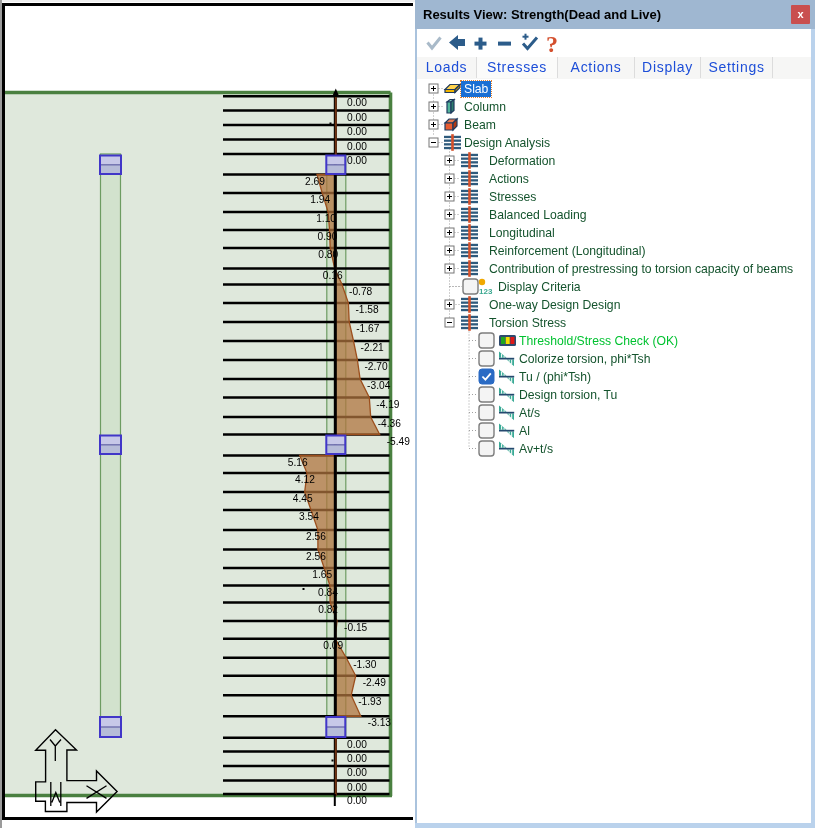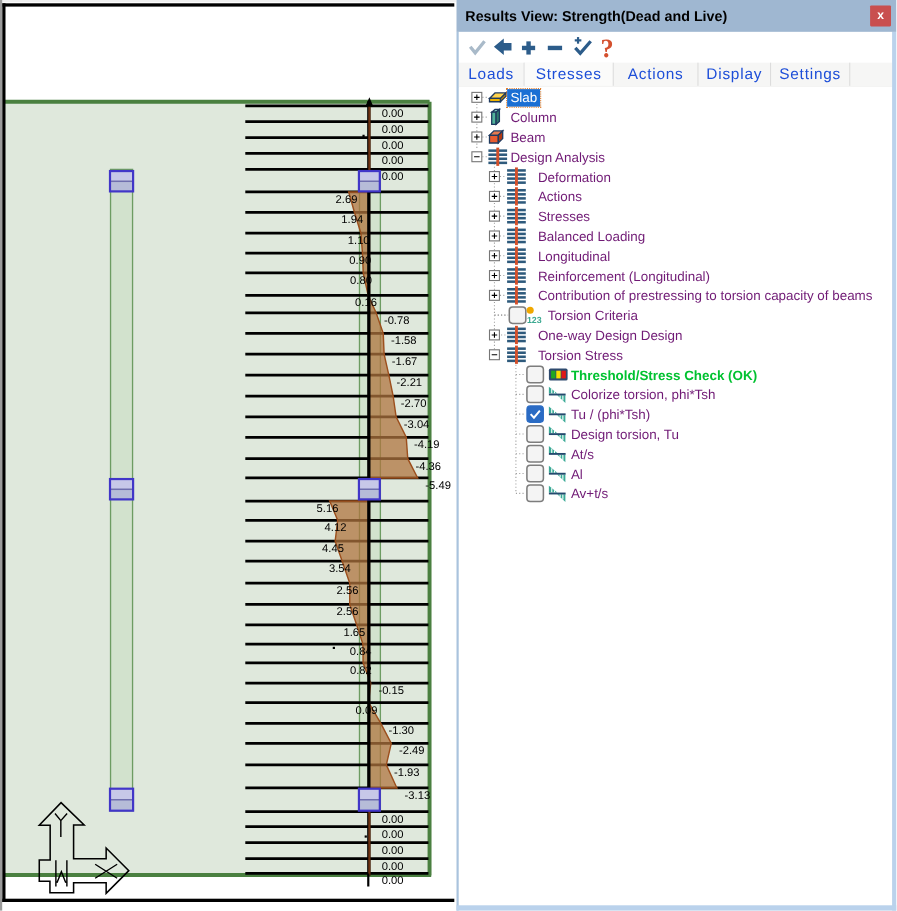--- a/index.html
+++ b/index.html
@@ -12,22 +12,22 @@
 #panel{position:absolute;left:415px;top:0;width:427px;height:828px;background:#fff}
 #title{position:absolute;left:0;top:0;width:400px;height:29px;background:#9fb7d1}
 #title span{position:absolute;left:8px;top:7px;font-size:13px;font-weight:bold;color:#000}
 #close{position:absolute;left:376px;top:5px;width:19px;height:19px;background:#c94f4f;color:#fff;
  font-size:11px;font-weight:bold;text-align:center;line-height:18px;border-radius:1px}
 #tbar{position:absolute;left:2px;top:29px;width:394px;height:28px;background:#fff}
 #tabs{position:absolute;left:2px;top:57px;width:394px;height:22px;background:#f6f6f5;border-bottom:1px solid #d8d8d8;font-size:14px;letter-spacing:0.7px}
 #tabs .tab{position:absolute;top:0;height:21px;line-height:21px;text-align:center;color:#1d4ed8;border-right:1px solid #dcdcdc}
 #tabs .tab.selt{background:#fbfbfa}
 #tree{position:absolute;left:2px;top:79px;width:396px;height:470px;background:#fff}
-.lbl,.sel,.lblg{position:absolute;font-size:12.2px;height:16px;line-height:16px;white-space:pre;color:#701a75}
-.lblg{color:#00c230;font-weight:bold}
+.lbl,.sel,.lblg{position:absolute;font-size:12.2px;height:16px;line-height:16px;white-space:pre;color:#14532d}
+.lblg{color:#00c230;font-weight:normal}
 .sel{background:#1a6fd4;color:#fff;padding:0 3px;outline:1px dotted #e08030}
 #pbl{position:absolute;left:415px;top:29px;width:2px;height:799px;background:#aac3dd}
 #pbr{position:absolute;left:811px;top:29px;width:4px;height:799px;background:#bad2ec}
 #pbb{position:absolute;left:415px;top:823px;width:400px;height:5px;background:#bad2ec}
 </style></head><body>
 <div id="left">
 <svg width="413" height="828" viewBox="0 0 413 828" style="position:absolute;left:0;top:0">
       <rect x="4" y="91" width="387" height="706" fill="#dfe8dc"></rect>
       <rect x="100.5" y="154" width="20" height="583" fill="#d2e2cd" stroke="#6d9c62" stroke-width="1.2"></rect>
       <rect x="326.8" y="154" width="19" height="583" fill="#d2e2cd" stroke="#6d9c62" stroke-width="1.2"></rect>
@@ -396,21 +396,21 @@
       <div class="lbl" style="left:47px;top:20px">Column</div>
       <div class="lbl" style="left:47px;top:38px">Beam</div>
       <div class="lbl" style="left:47px;top:56px">Design Analysis</div>
       <div class="lbl" style="left:72px;top:74px">Deformation</div>
       <div class="lbl" style="left:72px;top:92px">Actions</div>
       <div class="lbl" style="left:72px;top:110px">Stresses</div>
       <div class="lbl" style="left:72px;top:128px">Balanced Loading</div>
       <div class="lbl" style="left:72px;top:146px">Longitudinal</div>
       <div class="lbl" style="left:72px;top:164px">Reinforcement (Longitudinal)</div>
       <div class="lbl" style="left:72px;top:182px">Contribution of prestressing to torsion capacity of beams</div>
-      <div class="lbl" style="left:81px;top:200px">Torsion Criteria</div>
+      <div class="lbl" style="left:81px;top:200px">Display Criteria</div>
       <div class="lbl" style="left:72px;top:218px">One-way Design Design</div>
       <div class="lbl" style="left:72px;top:236px">Torsion Stress</div>
       <div class="lblg" style="left:102px;top:254px">Threshold/Stress Check (OK)</div>
       <div class="lbl" style="left:102px;top:272px">Colorize torsion, phi*Tsh</div>
       <div class="lbl" style="left:102px;top:290px">Tu / (phi*Tsh)</div>
       <div class="lbl" style="left:102px;top:308px">Design torsion, Tu</div>
       <div class="lbl" style="left:102px;top:326px">At/s</div>
       <div class="lbl" style="left:102px;top:344px">Al</div>
       <div class="lbl" style="left:102px;top:362px">Av+t/s</div>
     </div>

